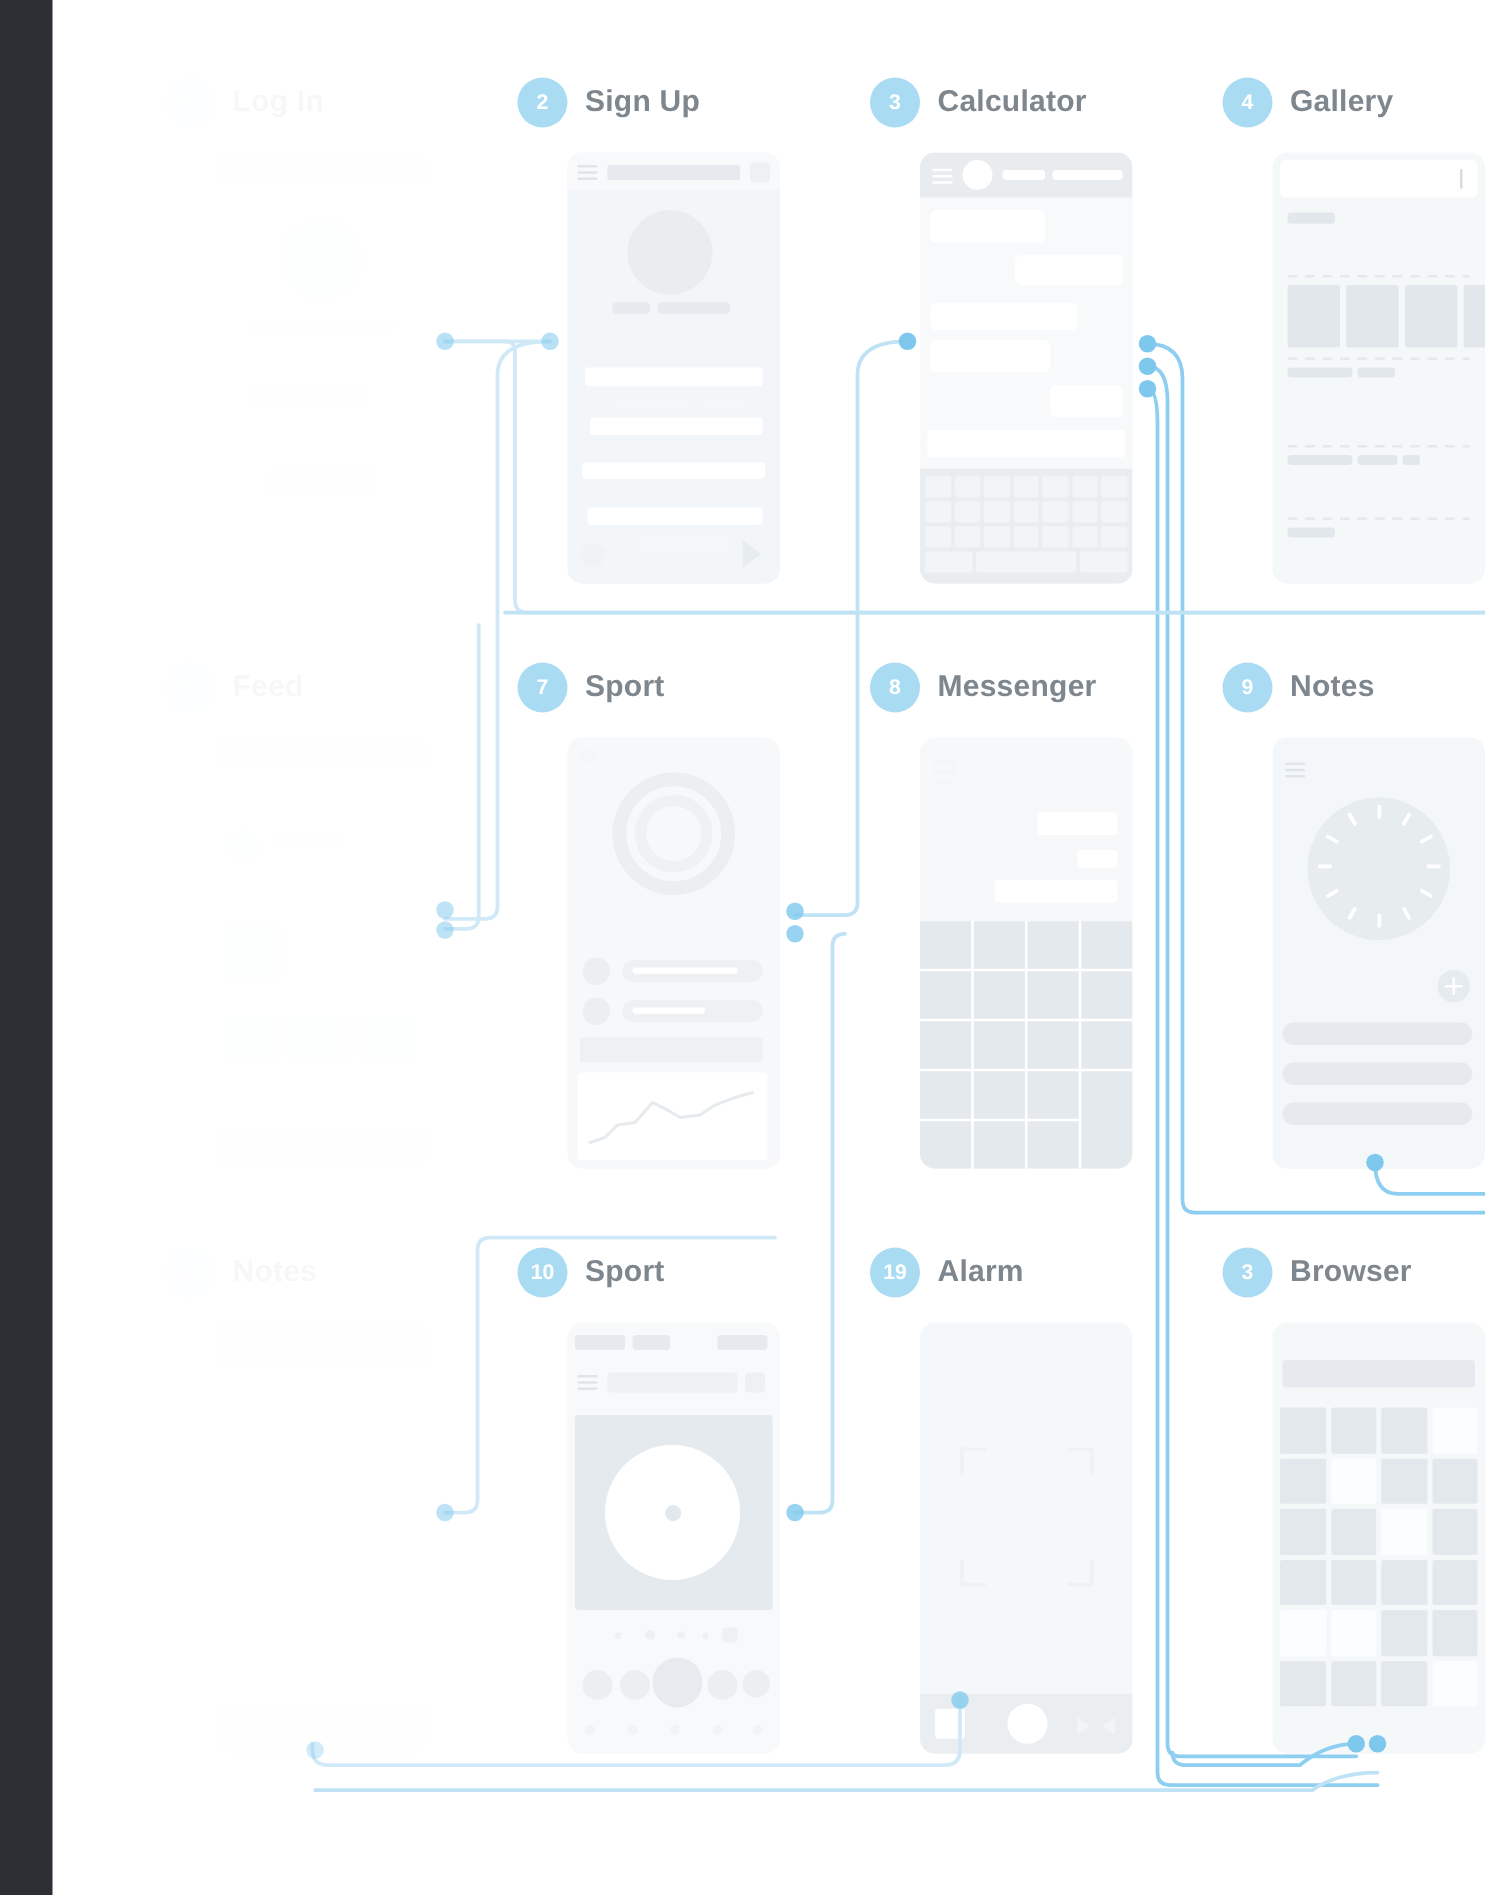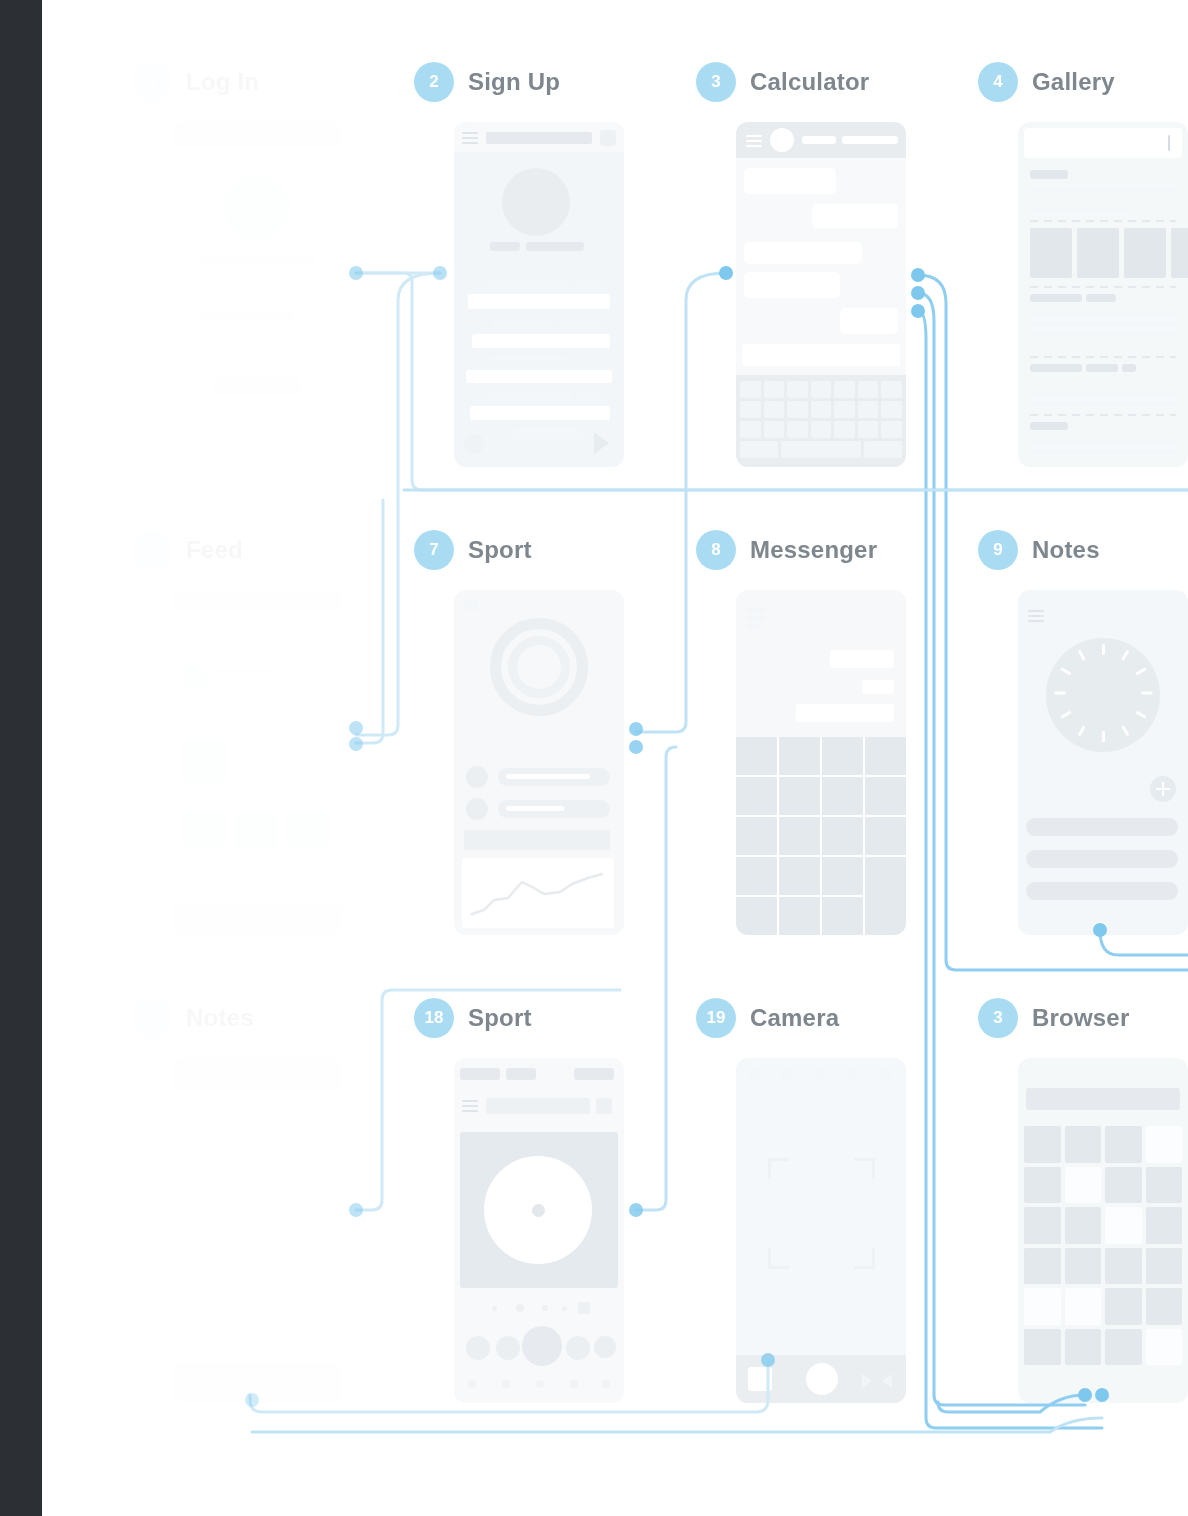--- a/index.html
+++ b/index.html
@@ -450,21 +450,21 @@
       <div class="hdr" style="height:34px;"></div>
       <div class="bar white" style="left:8px;top:46px;width:154px;height:74px;border-radius:4px;"></div>
       <div class="bar white" style="left:8px;top:128px;width:154px;height:74px;border-radius:4px;"></div>
       <div class="bar white" style="left:8px;top:210px;width:154px;height:74px;border-radius:4px;"></div>
       <div class="hdr" style="top:auto;bottom:0;height:40px;background:#eaeef1;"></div>
     </div>
   </div>
 
   <div class="screen" style="left:414px;top:996px;">
     <div class="screen-head">
-      <div class="badge">18</div>
+      <div class="badge">10</div>
       <div class="screen-title">Sport</div>
     </div>
     <div class="phone" style="background:#f7f9fa;">
       <div class="bar" style="left:6px;top:10px;width:40px;height:12px;"></div>
       <div class="bar" style="left:52px;top:10px;width:30px;height:12px;"></div>
       <div class="bar" style="left:120px;top:10px;width:40px;height:12px;"></div>
       <div class="hamb dk" style="left:8px;top:42px;">
           <i></i>
           <i></i>
           <i></i>
@@ -488,21 +488,21 @@
       <div class="circ" style="left:48px;top:322px;width:8px;height:8px;background:#f1f4f6;"></div>
       <div class="circ" style="left:82px;top:322px;width:8px;height:8px;background:#f1f4f6;"></div>
       <div class="circ" style="left:116px;top:322px;width:8px;height:8px;background:#f1f4f6;"></div>
       <div class="circ" style="left:148px;top:322px;width:8px;height:8px;background:#f1f4f6;"></div>
     </div>
   </div>
 
   <div class="screen" style="left:696px;top:996px;">
     <div class="screen-head">
       <div class="badge">19</div>
-      <div class="screen-title">Camera</div>
+      <div class="screen-title">Alarm</div>
     </div>
     <div class="phone" style="background:#f5f8fa;">
       <div class="bar xlite" style="left:12px;top:10px;width:12px;height:12px;"></div>
       <div class="bar xlite" style="left:44px;top:10px;width:12px;height:12px;"></div>
       <div class="bar xlite" style="left:78px;top:10px;width:12px;height:12px;"></div>
       <div class="bar xlite" style="left:110px;top:10px;width:12px;height:12px;"></div>
       <div class="bar xlite" style="left:144px;top:10px;width:12px;height:12px;"></div>
       <div class="corner c-tl" style="left:32px;top:100px;"></div>
       <div class="corner c-tr" style="left:118px;top:100px;"></div>
       <div class="corner c-bl" style="left:32px;top:190px;"></div>

